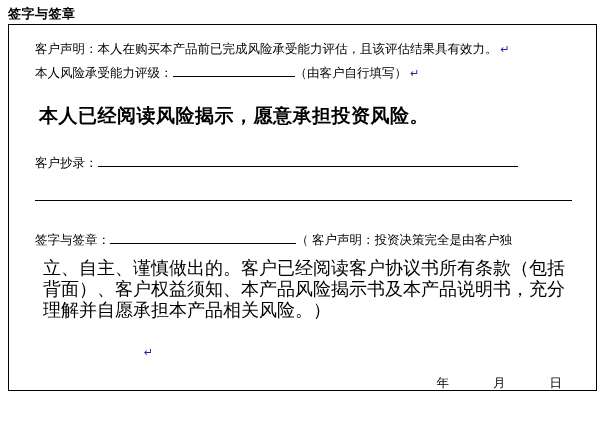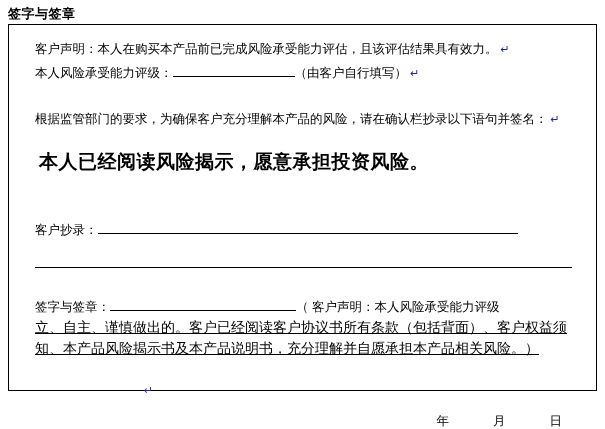--- a/index.html
+++ b/index.html
@@ -71,41 +71,40 @@
     margin-top: 26px;
   }
   .statement-bold {
     font-size: 19px;
     font-weight: bold;
     line-height: 26px;
     margin: 20px 0 0 4px;
     letter-spacing: 0.5px;
   }
   .p-copy {
-    margin-top: 45px;
+    margin-top: 24px;
   }
   .copy-rule-2 {
     border-bottom: 1px solid #000000;
     height: 0;
     margin-left: 0;
     margin-top: 27px;
     margin-right: 4px;
   }
   .p-signature {
     margin-top: 29px;
     line-height: 20px;
   }
   .sig-tail {
     font-size: 12.5px;
   }
   .sig-body {
-    font-size: 14px;
+    font-size: 18px;
     line-height: 21px;
-    margin: 0;
-    text-decoration: underline;
+    margin: 8px;
   }
   .trailing-mark {
     margin-top: 22px;
     font-size: 12.5px;
     line-height: 18px;
     padding-left: 106px;
   }
   .date-row {
     margin-top: 14px;
     font-size: 12.5px;
@@ -128,33 +127,30 @@
   <div class="box">
 
     <p class="para p-declaration">
       <span>客户声明：本人在购买本产品前已完成风险承受能力评估，且该评估结果具有效力。</span><span class="pilcrow">↵</span>
     </p>
 
     <p class="para p-rating">
       <span>本人风险承受能力评级：</span><span class="underline-blank u-rating"></span><span>（由客户自行填写）</span><span class="pilcrow">↵</span>
     </p>
 
-    <p class="para p-supervise">
-      <span>根据监管部门的要求，为确保客户充分理解本产品的风险，请在确认栏抄录以下语句并签名：</span><span class="pilcrow">↵</span>
-    </p>
 
     <p class="statement-bold">本人已经阅读风险揭示，愿意承担投资风险。</p>
 
     <p class="para p-copy">
       <span>客户抄录：</span><span class="underline-blank" style="width:420px"></span>
     </p>
     <div class="copy-rule-2"></div>
 
     <p class="para p-signature">
-      <span>签字与签章：</span><span class="underline-blank u-sign"></span><span class="sig-tail">（ 客户声明：本人风险承受能力评级</span>
+      <span>签字与签章：</span><span class="underline-blank u-sign"></span><span class="sig-tail">（ 客户声明：投资决策完全是由客户独</span>
     </p>
     <p class="sig-body">立、自主、谨慎做出的。客户已经阅读客户协议书所有条款（包括背面）、客户权益须知、本产品风险揭示书及本产品说明书，充分理解并自愿承担本产品相关风险。）</p>
 
     <div class="trailing-mark">
       <span class="pilcrow">↵</span>
     </div>
 
     <div class="date-row">
       <span>年</span><span class="date-gap-1"></span><span>月</span><span class="date-gap-2"></span><span>日</span>
     </div>

